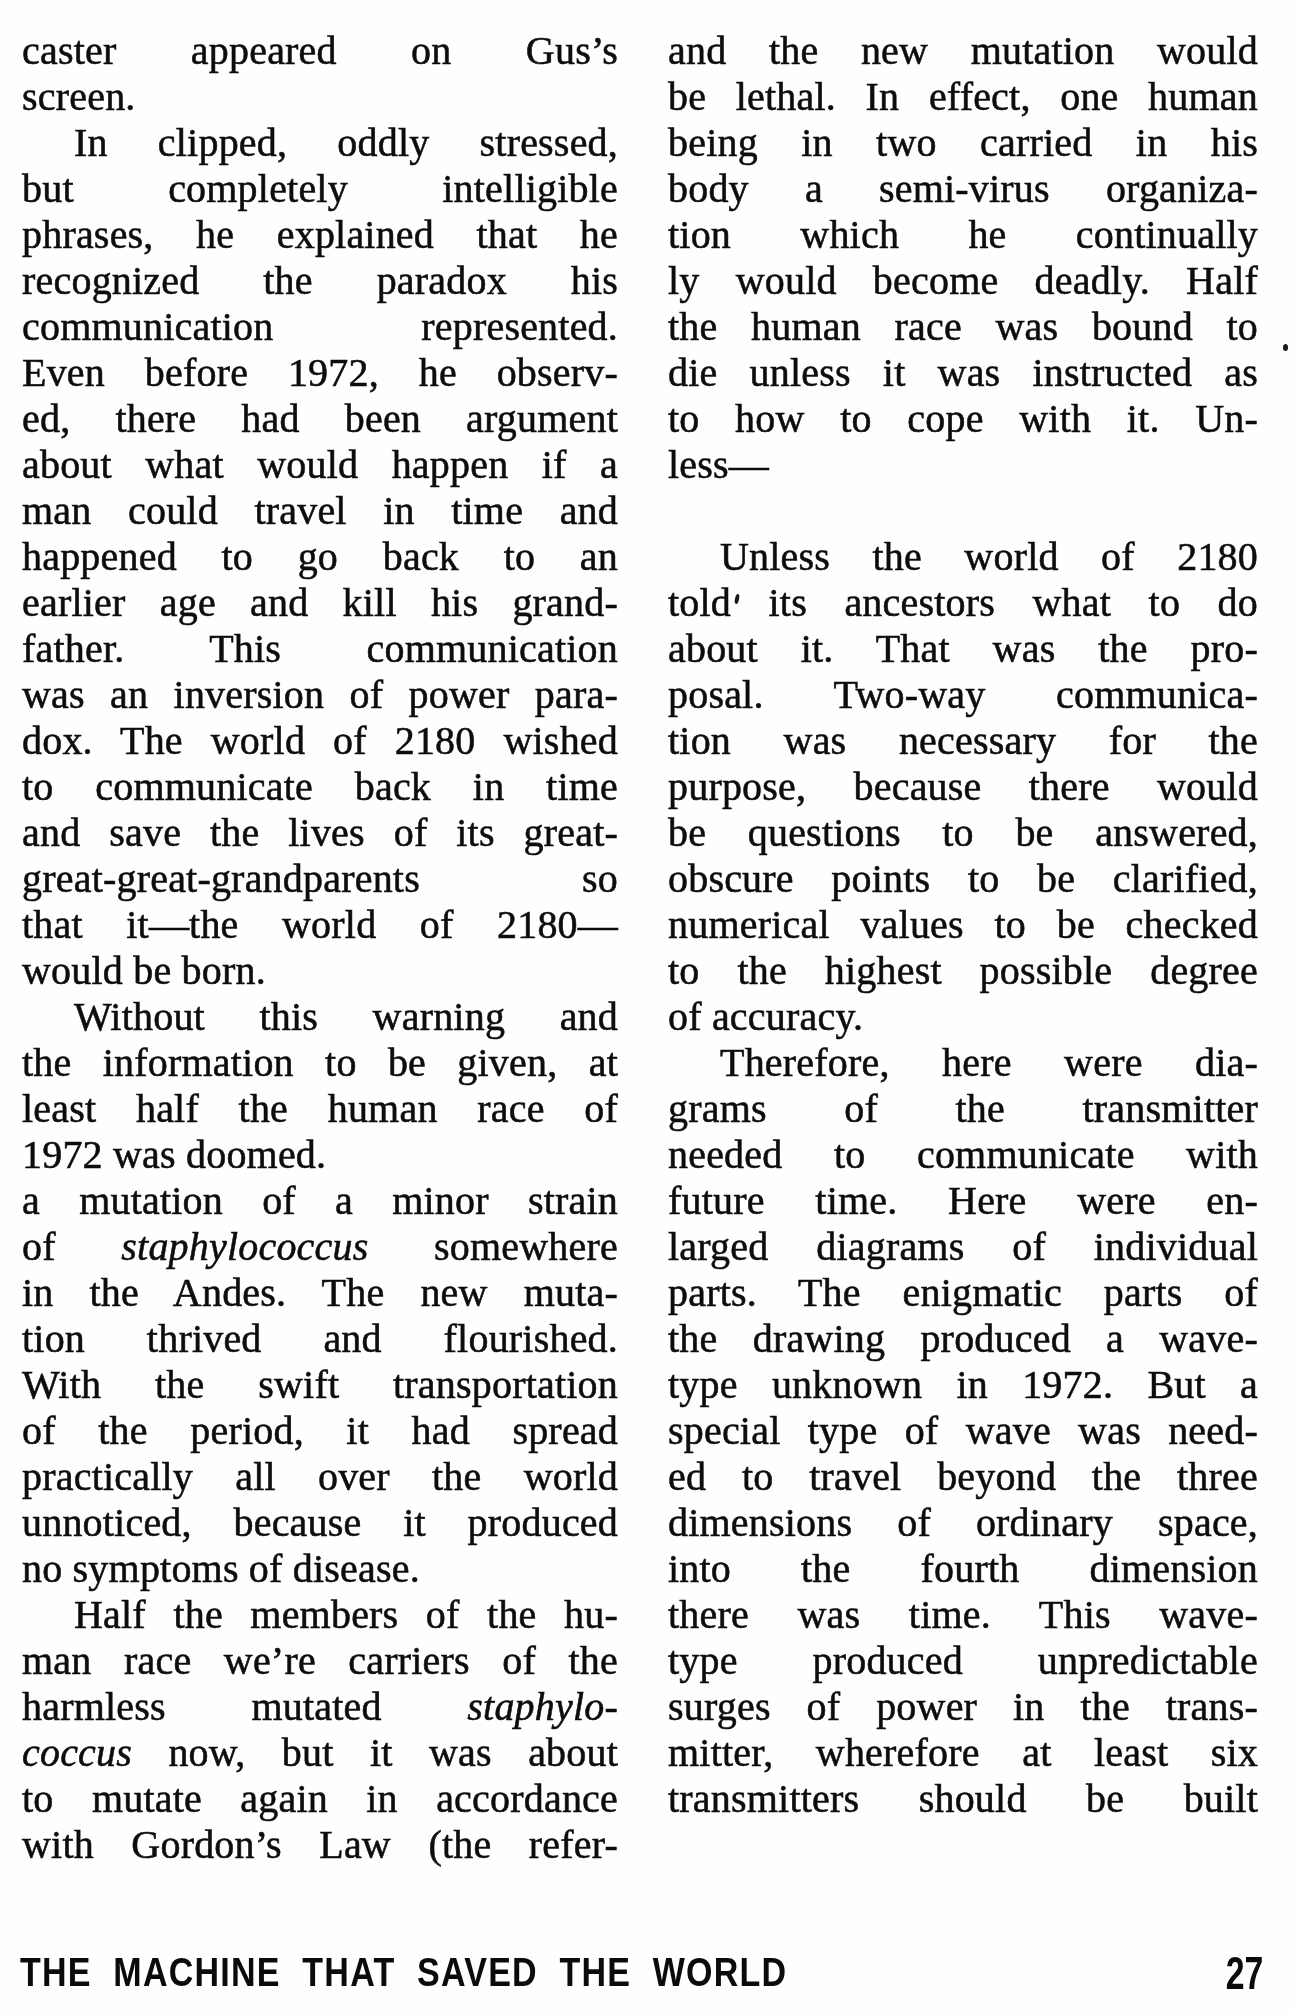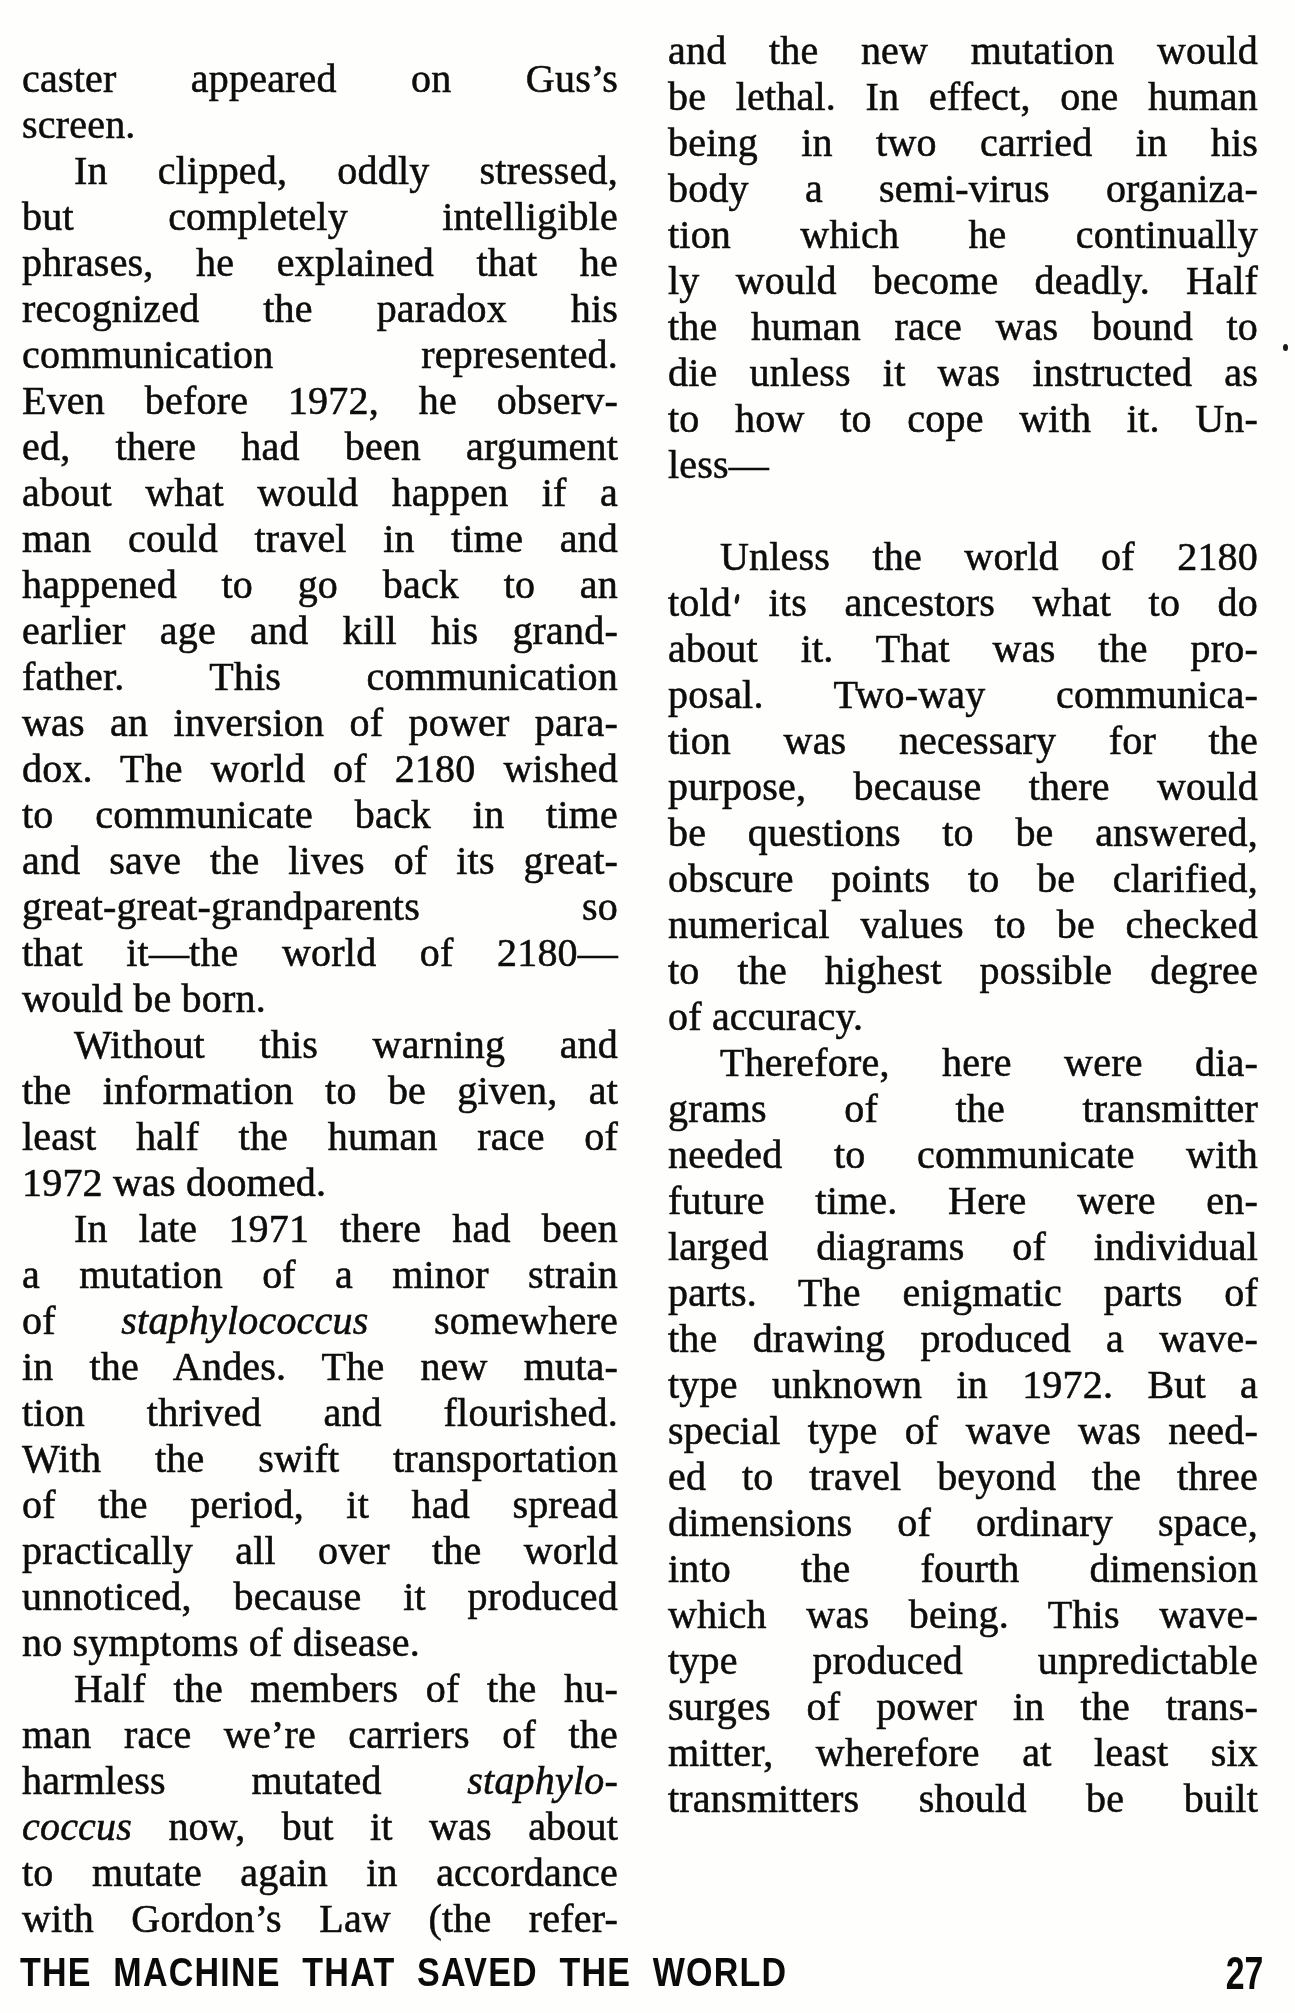--- a/index.html
+++ b/index.html
@@ -12,21 +12,21 @@
   .page {
     position: relative;
     width: 1295px; height: 2013px;
     background: #fefefd;
     overflow: hidden;
   }
   .col {
     position: absolute;
     top: 28px;
   }
-  .col-left  { left: 22px;  width: 596px; margin-top: 28px; }
+  .col-left  { left: 22px;  width: 596px; }
   .col-right { left: 668px; width: 590px; }
   .line {
     height: 46px;
     line-height: 46px;
     font-size: 40px;
     text-align: justify;
     text-align-last: justify;
     -webkit-text-stroke: 0.55px #0d0d0d;
     letter-spacing: 0.2px;
     overflow: visible;
@@ -91,21 +91,20 @@
       <div class="line">dox. The world of 2180 wished</div>
       <div class="line">to communicate back in time</div>
       <div class="line">and save the lives of its great-</div>
       <div class="line">great-great-grandparents so</div>
       <div class="line">that it—the world of 2180—</div>
       <div class="line end">would be born.</div>
       <div class="line indent">Without this warning and</div>
       <div class="line">the information to be given, at</div>
       <div class="line">least half the human race of</div>
       <div class="line end">1972 was doomed.</div>
-      <div class="line indent">In late 1971 there had been</div>
       <div class="line">a mutation of a minor strain</div>
       <div class="line">of <i>staphylococcus</i> somewhere</div>
       <div class="line">in the Andes. The new muta-</div>
       <div class="line">tion thrived and flourished.</div>
       <div class="line">With the swift transportation</div>
       <div class="line">of the period, it had spread</div>
       <div class="line">practically all over the world</div>
       <div class="line">unnoticed, because it produced</div>
       <div class="line end">no symptoms of disease.</div>
       <div class="line indent">Half the members of the hu-</div>
@@ -144,21 +143,21 @@
       <div class="line">needed to communicate with</div>
       <div class="line">future time. Here were en-</div>
       <div class="line">larged diagrams of individual</div>
       <div class="line">parts. The enigmatic parts of</div>
       <div class="line">the drawing produced a wave-</div>
       <div class="line">type unknown in 1972. But a</div>
       <div class="line">special type of wave was need-</div>
       <div class="line">ed to travel beyond the three</div>
       <div class="line">dimensions of ordinary space,</div>
       <div class="line">into the fourth dimension</div>
-      <div class="line">which was being. This wave-</div>
+      <div class="line">there was time. This wave-</div>
       <div class="line">type produced unpredictable</div>
       <div class="line">surges of power in the trans-</div>
       <div class="line">mitter, wherefore at least six</div>
       <div class="line">transmitters should be built</div>
     </div>
 
   <div class="footer-title">THE MACHINE THAT SAVED THE WORLD</div>
 
   <div class="footer-page">27</div>
 

